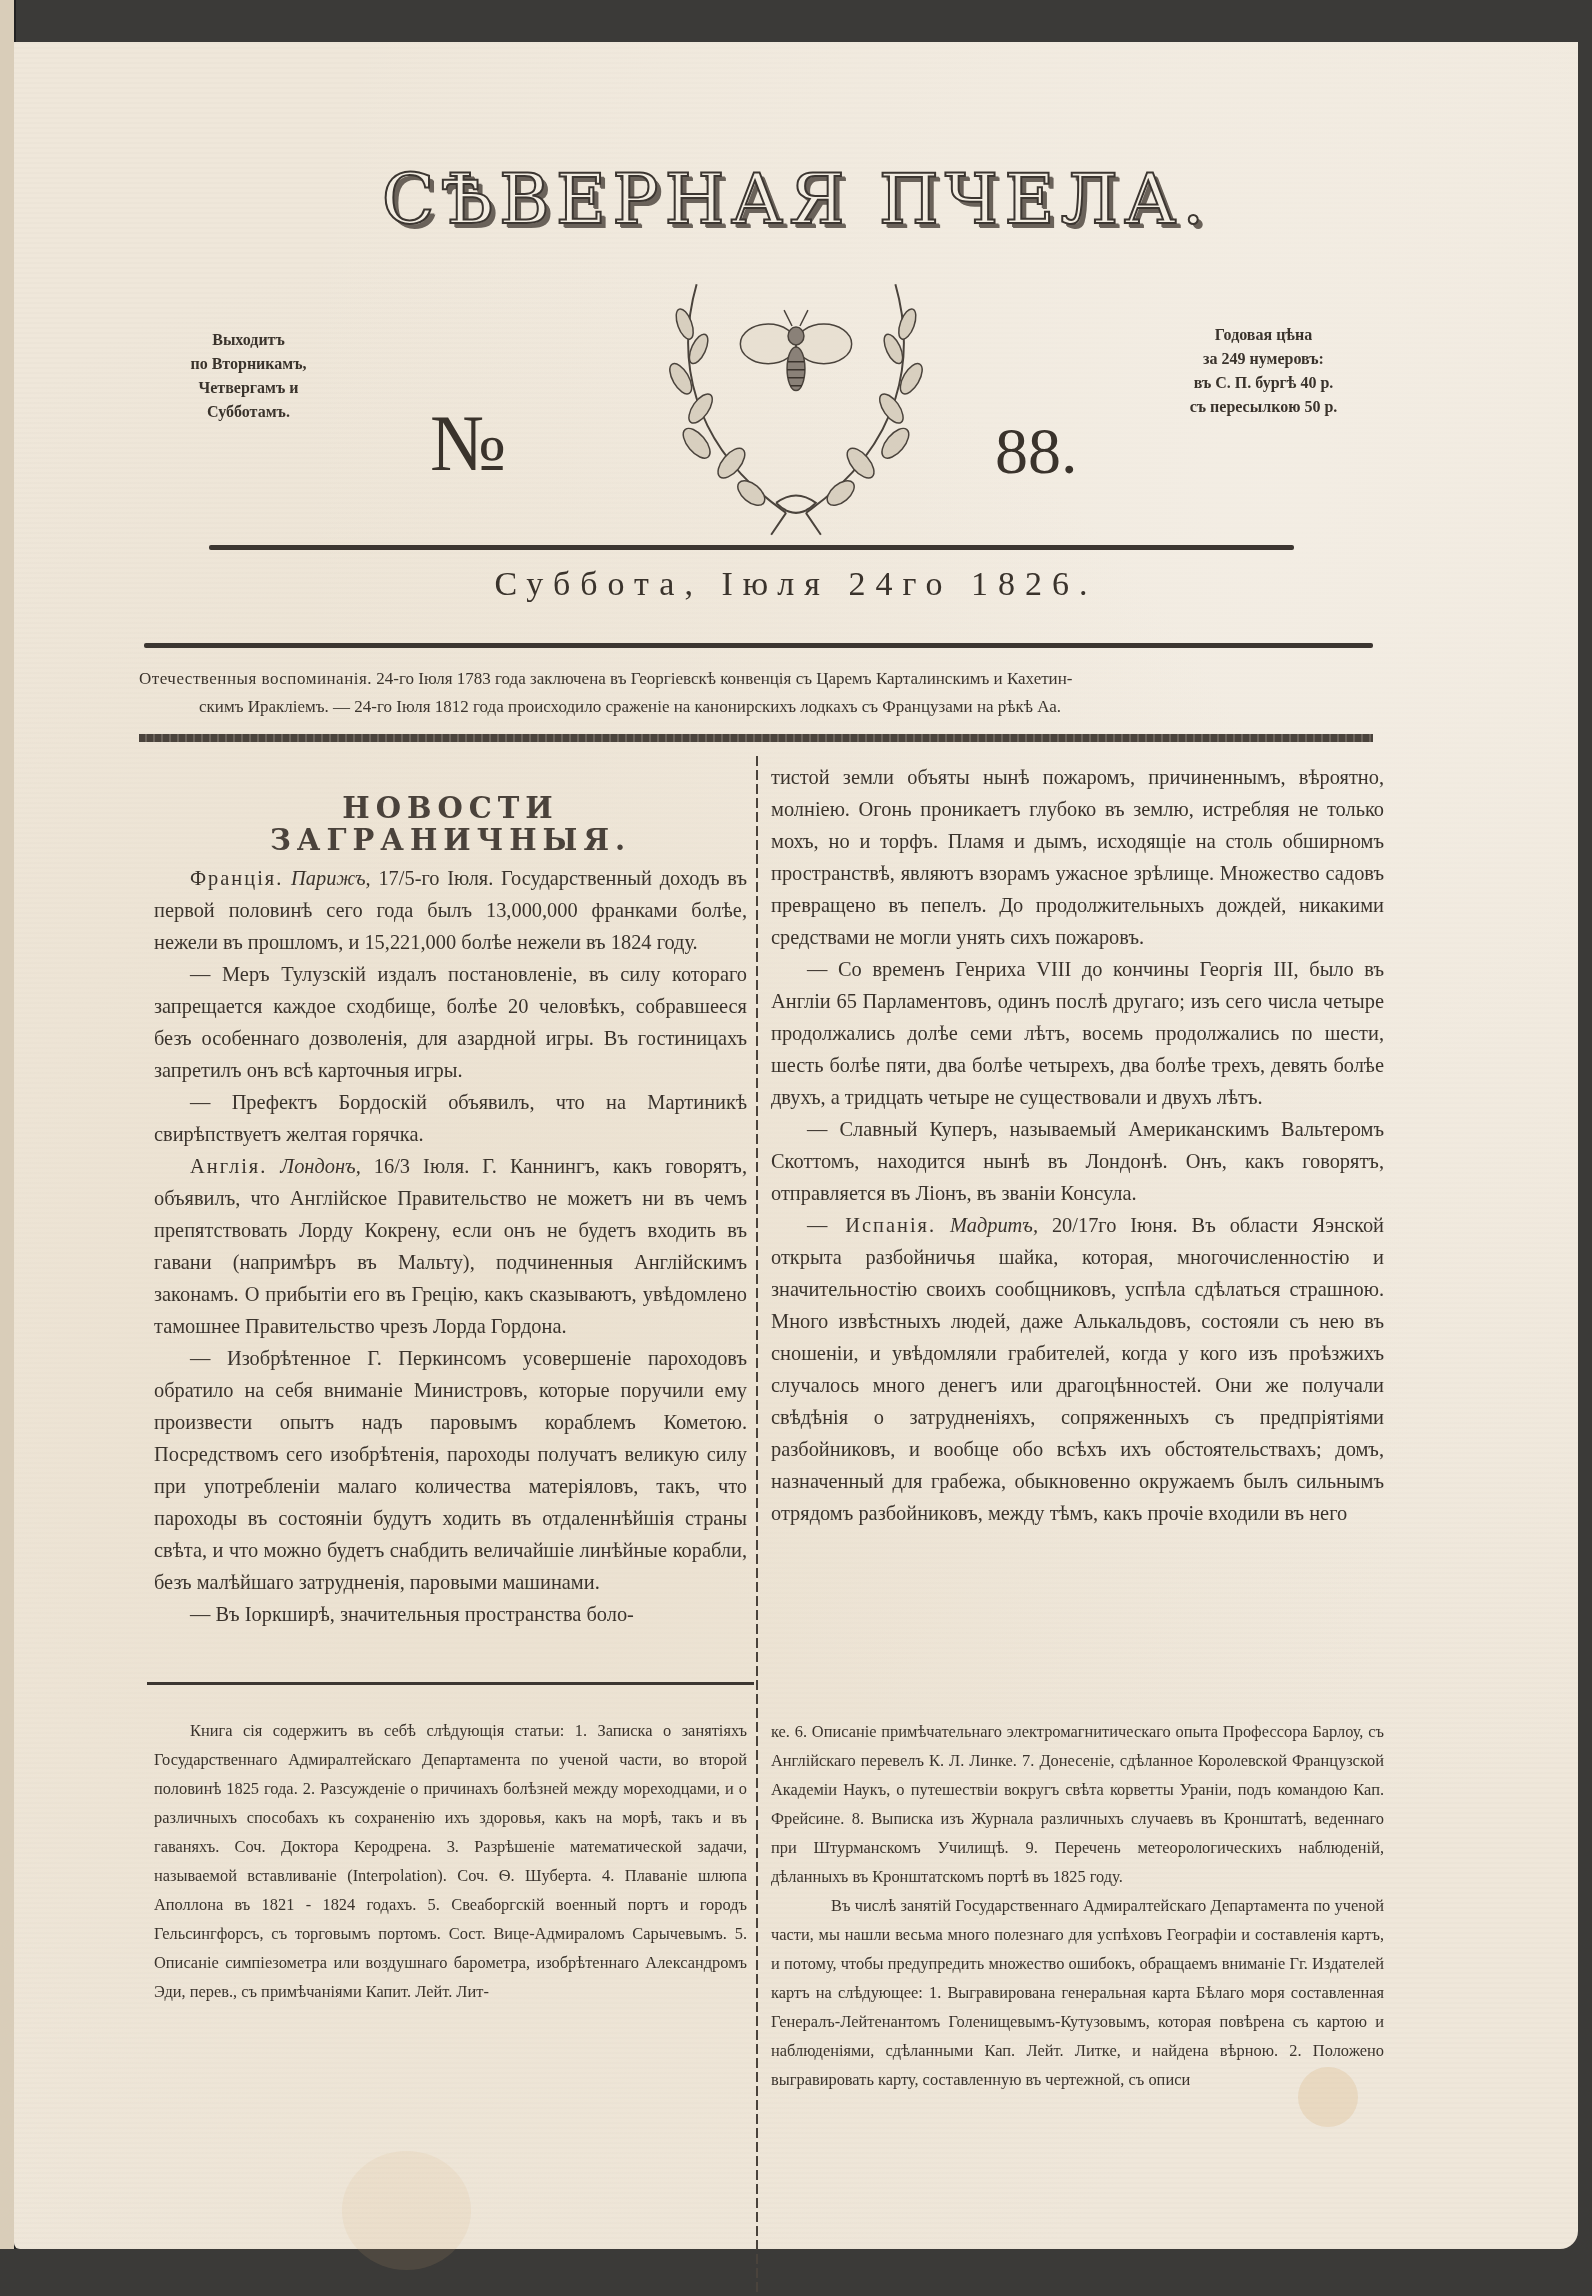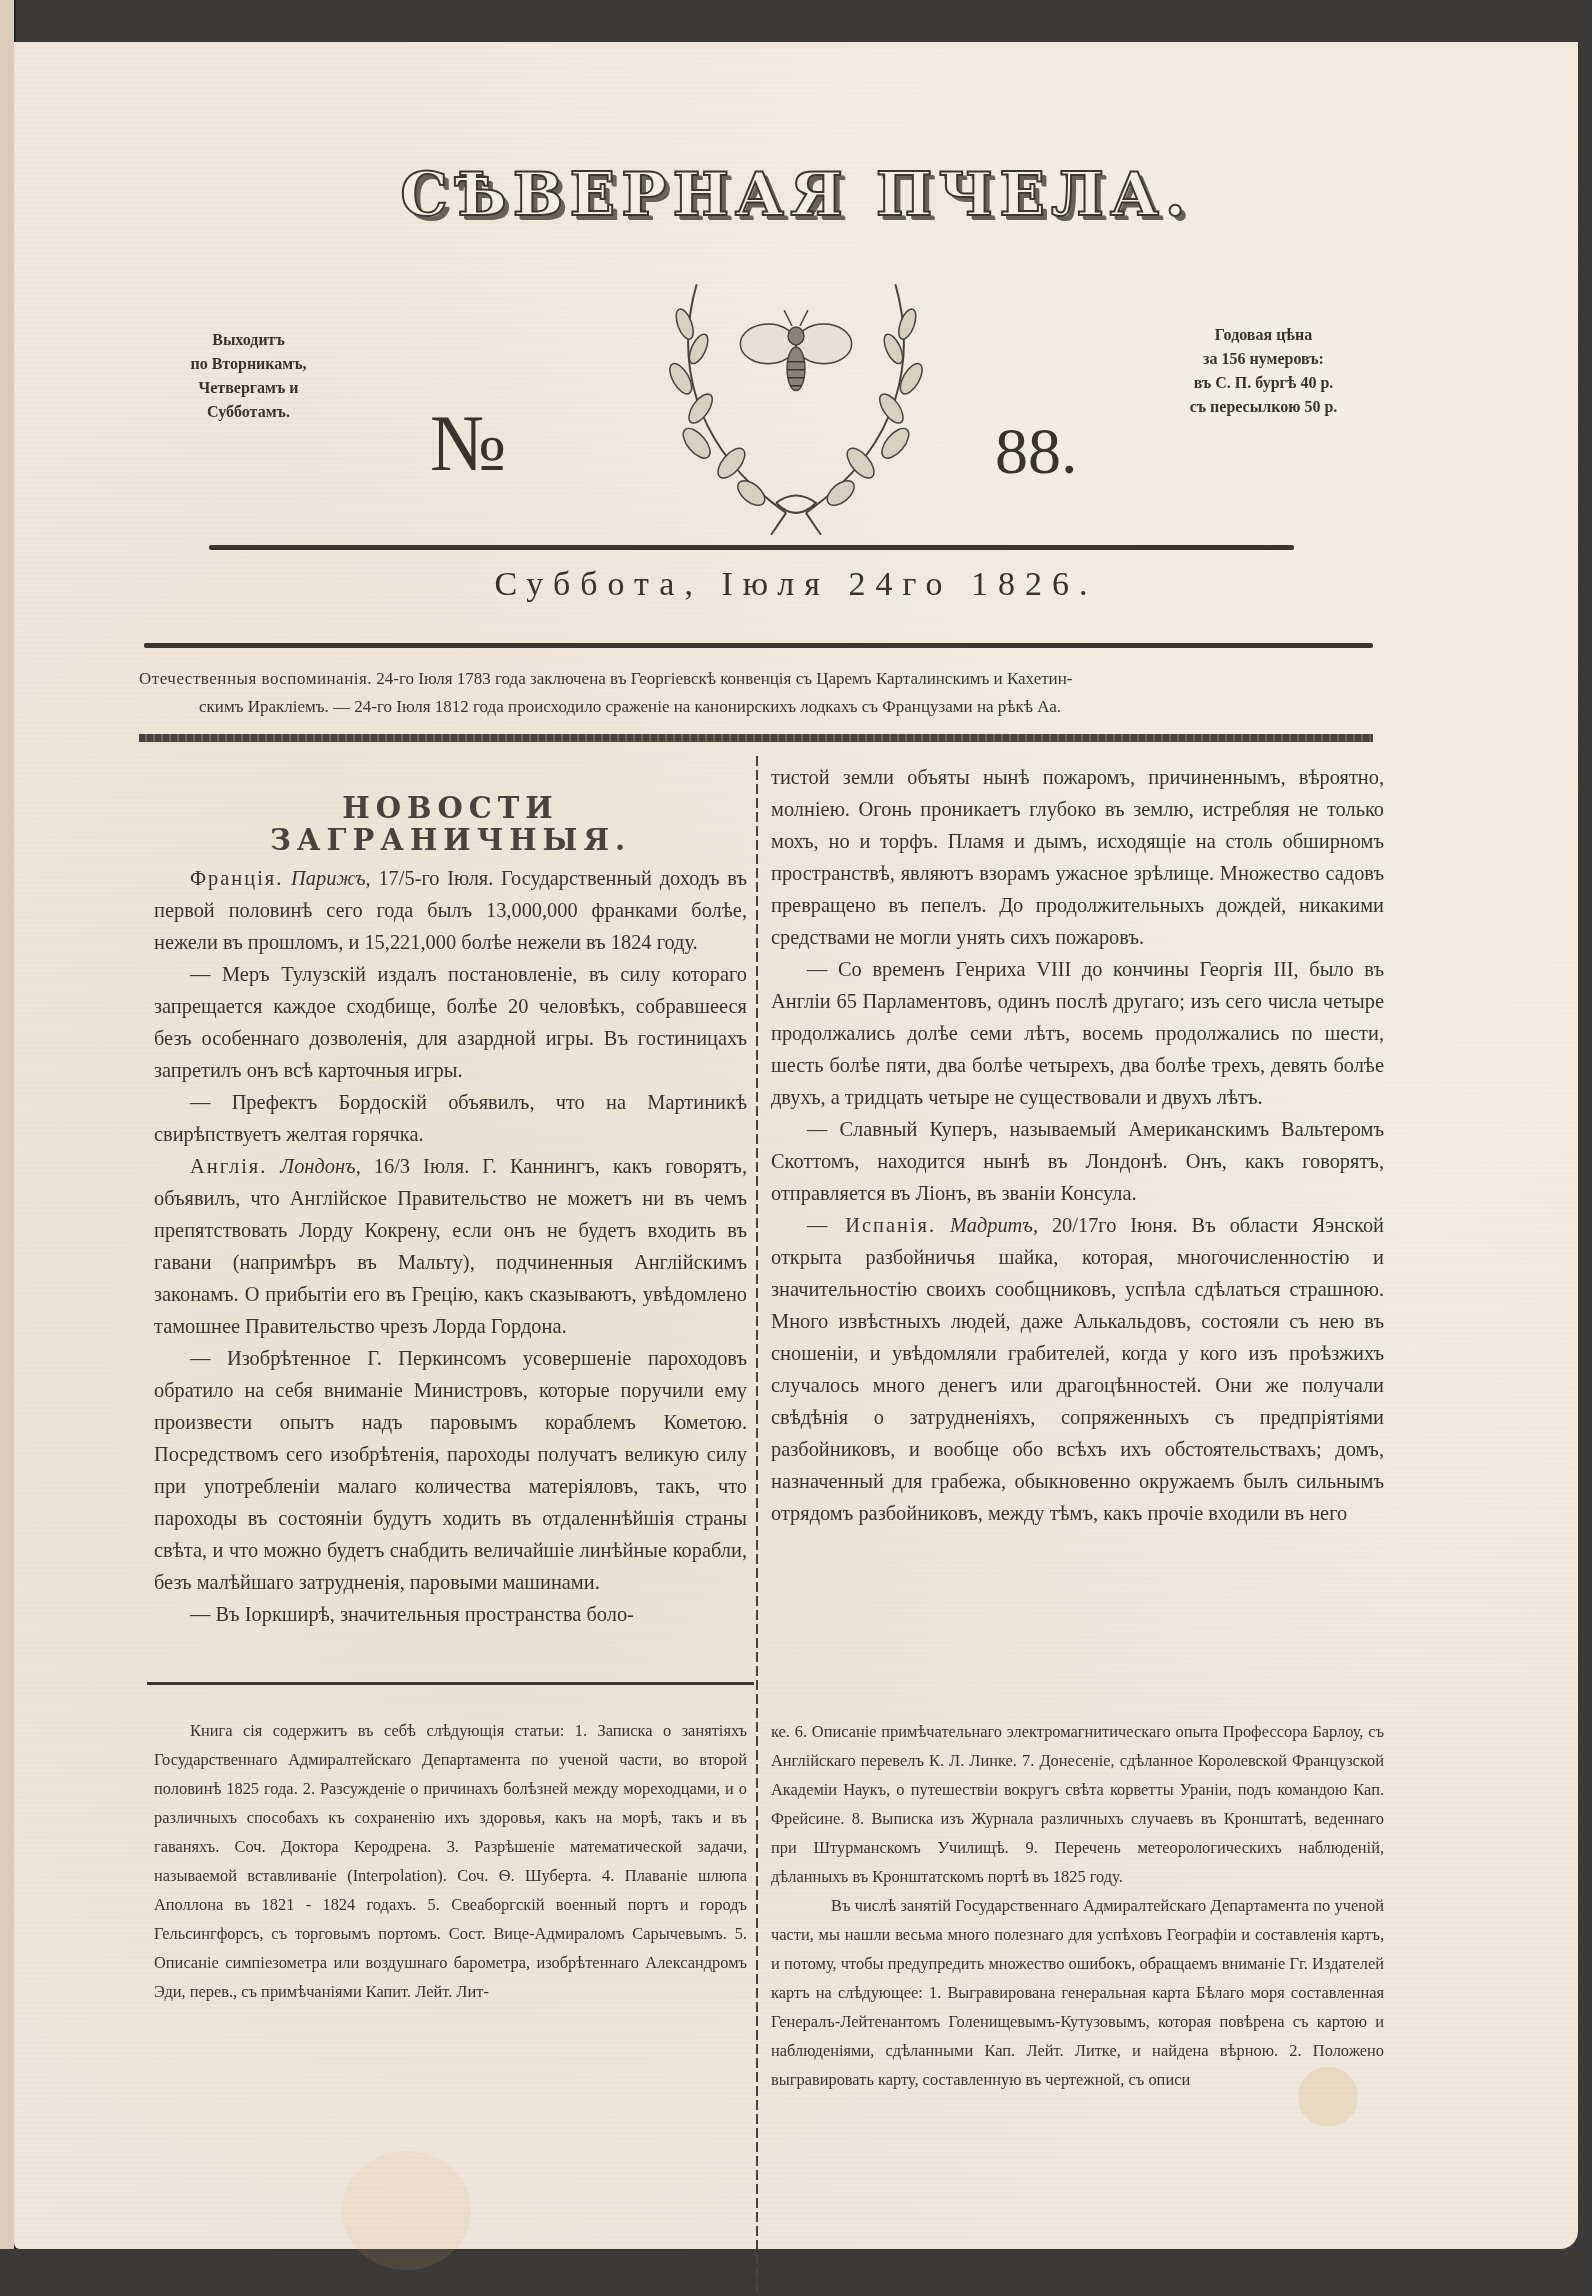--- a/index.html
+++ b/index.html
@@ -18,21 +18,21 @@
       radial-gradient(ellipse at 80% 20%, rgba(245,240,232,0.7), transparent 55%),
       repeating-linear-gradient(0deg, rgba(0,0,0,0.012) 0 2px, transparent 2px 5px);
     border-radius:0 0 18px 6px;
   }
   .left-edge {
     position:absolute; left:0; top:0; width:14px; height:2249px; background:#d9cdb9;
     border-right:2px solid #222;
   }
   .masthead-title {
     position:absolute; left:0; width:1592px; top:159px; text-align:center;
-    font-family:"DejaVu Serif",serif; font-weight:bold; font-size:60px; letter-spacing:6px;
+    font-family:"DejaVu Serif",serif; font-weight:normal; font-size:69px; letter-spacing:6px;
     color:#f3ede2;
     -webkit-text-stroke:2px #3c3631;
     text-shadow:4px 4px 0 #6a625a, 5px 5px 0 #6a625a;
   }
   .side-note {
     position:absolute; font-size:16px; line-height:24px; text-align:center; color:#3a332c;
     font-family:"Liberation Serif",serif;
     font-weight:bold;
   }
   .side-left { left:159px; top:328px; width:179px; }
@@ -97,21 +97,21 @@
 
 <div class="side-note side-left">
   <div>Выходитъ</div>
   <div>по Вторникамъ,</div>
   <div>Четвергамъ и</div>
   <div>Субботамъ.</div>
 </div>
 
 <div class="side-note side-right">
   <div>Годовая цѣна</div>
-  <div>за 156 нумеровъ:</div>
+  <div>за 249 нумеровъ:</div>
   <div>въ С. П. бургѣ 40 р.</div>
   <div>съ пересылкою 50 р.</div>
 </div>
 
 <div class="numero-mark">№</div>
 <div class="issue-number">88.</div>
 
 <svg class="emblem" viewBox="0 0 320 270">
   <g fill="none" stroke="#4a433c" stroke-width="2">
     <path d="M60 10 C40 80 50 170 150 240"></path>

